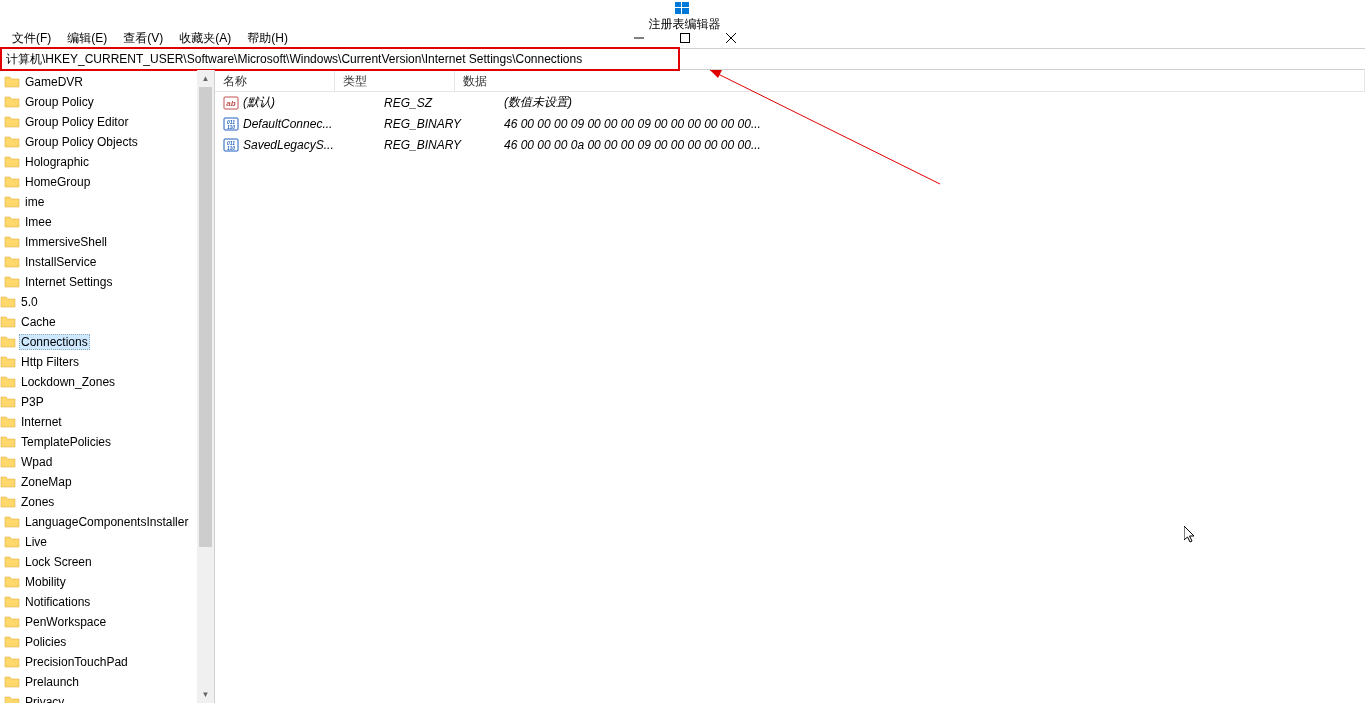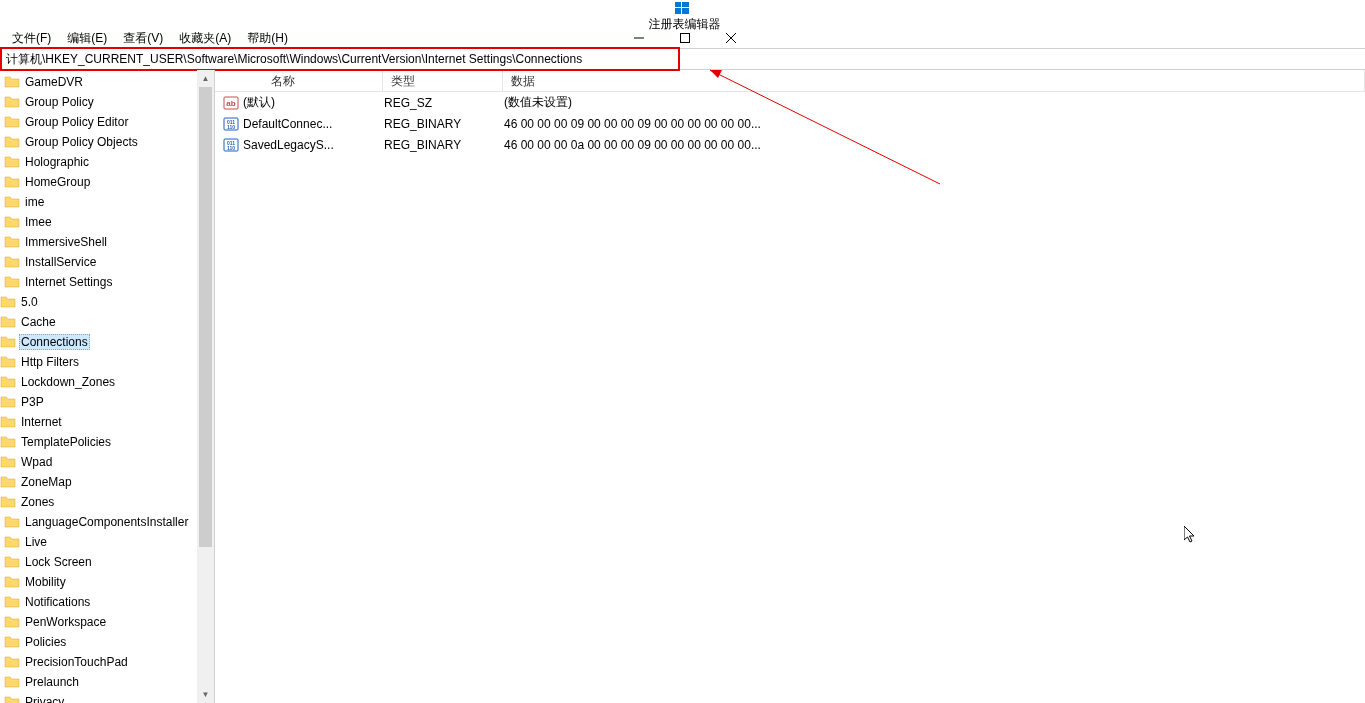--- a/index.html
+++ b/index.html
@@ -139,31 +139,31 @@
     height: 22px;
     border-bottom: 1px solid #e5e5e5;
   }
   .col-h {
     padding: 3px 8px;
     border-right: 1px solid #e5e5e5;
     font-size: 12px;
     color: #333;
     cursor: default;
   }
-  .col-name { width: 120px; margin-left: 48px; }
+  .col-name { width: 120px; }
   .col-type { width: 120px; }
   .col-data { flex: 1; }
   .list-body { }
   .list-row {
     display: flex;
     height: 21px;
     align-items: center;
     cursor: default;
   }
-  .cell { padding: 0 8px; font-size: 12px; overflow: hidden; text-overflow: ellipsis; white-space: nowrap; }
+  .cell { padding: 0 8px; font-size: 12px; overflow: hidden; text-overflow: ellipsis; white-space: nowrap; font-style: italic; }
   .cell.name { width: 120px; display: flex; align-items: center; }
   .cell.type { width: 120px; margin-left: 41px; }
   .cell.data { flex: 1; }
   .val-ico { width: 16px; height: 16px; margin-right: 4px; flex-shrink: 0; }
 </style>
 </head>
 <body>
 
 <div class="titlebar">
   <span class="app-icon">

